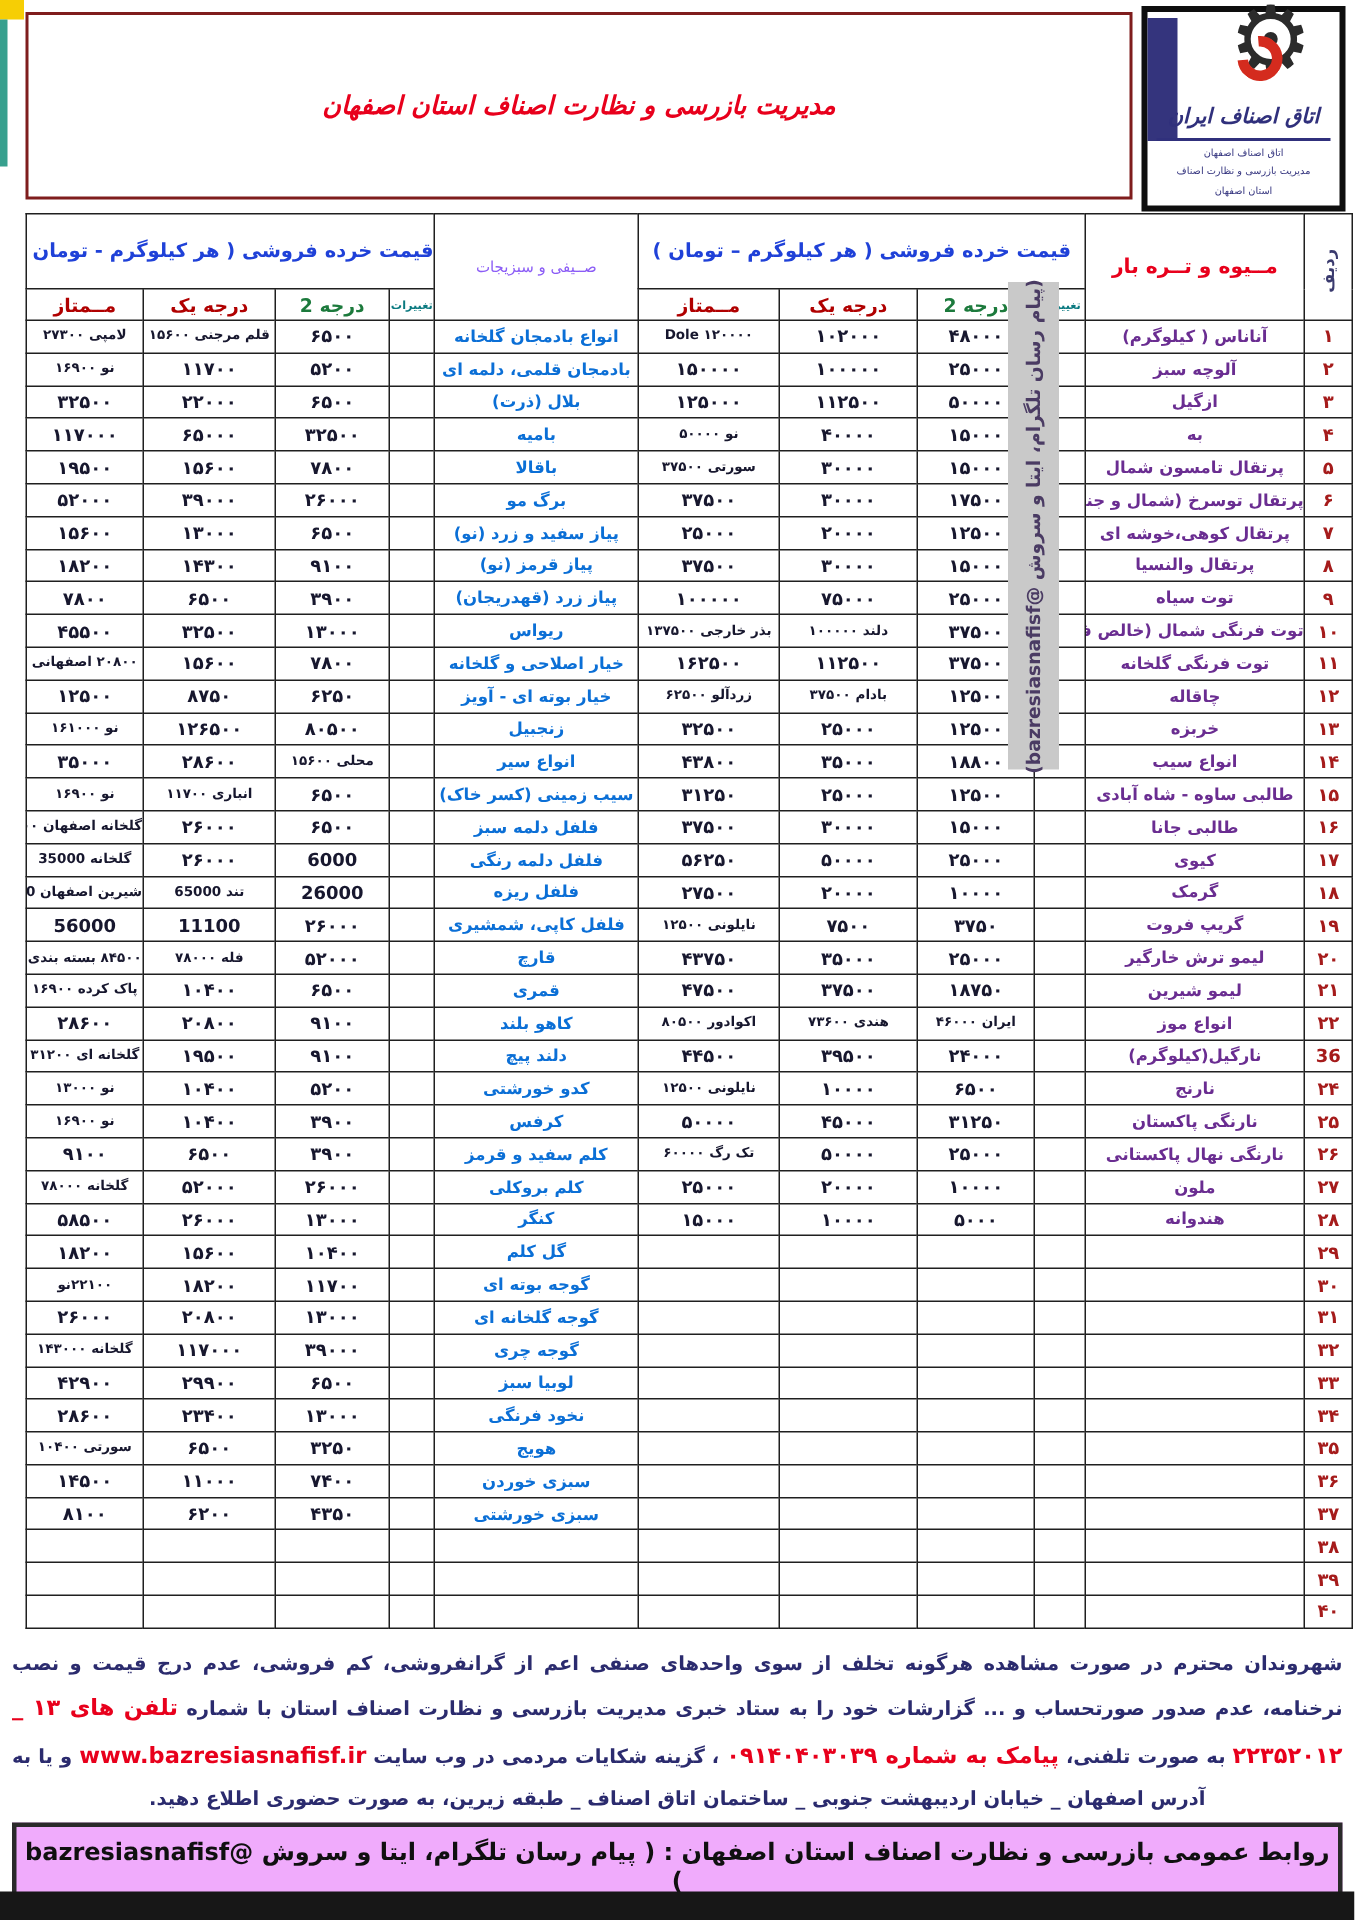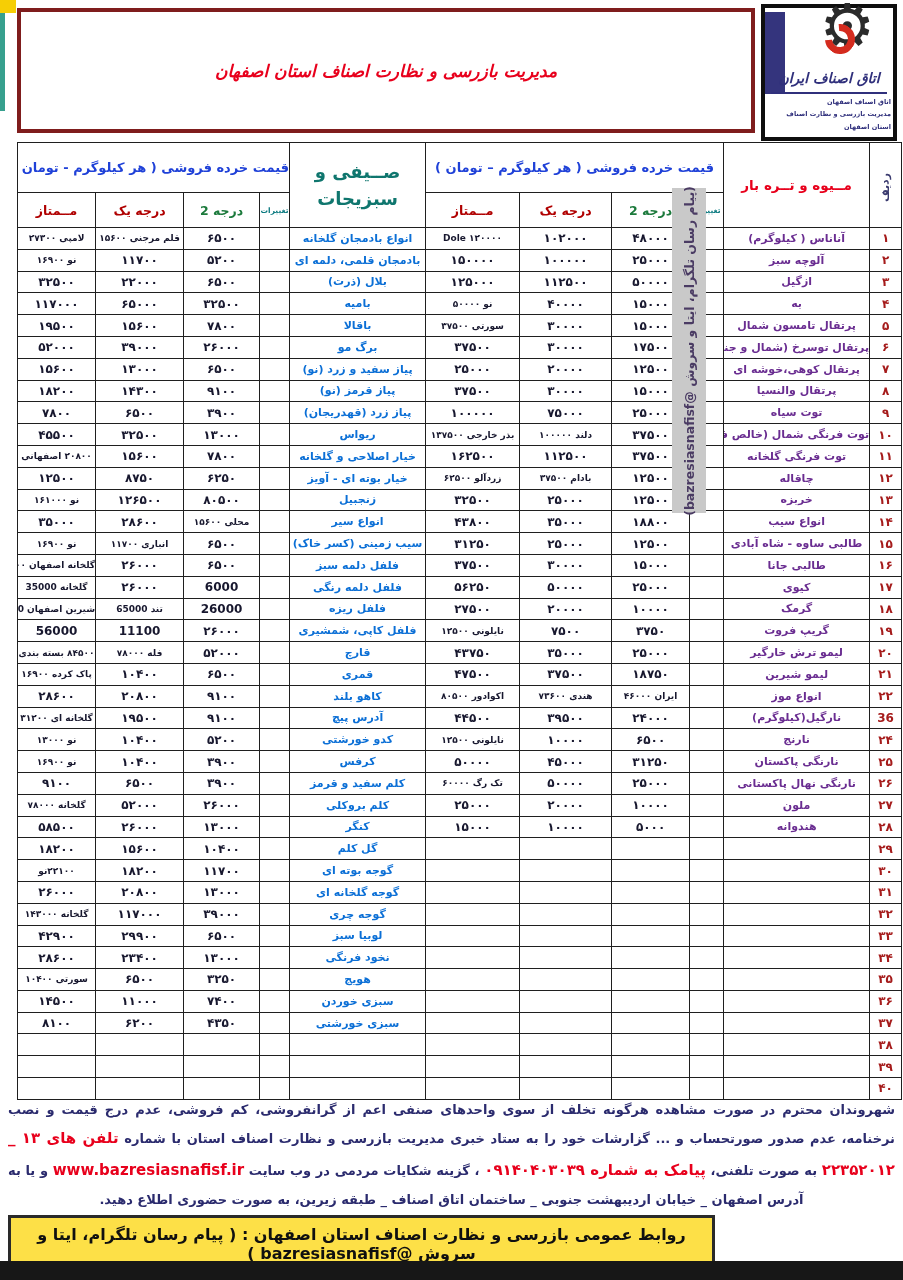--- a/index.html
+++ b/index.html
@@ -5,70 +5,70 @@
   html,body{margin:0;padding:0;width:903px;height:1280px;overflow:hidden;background:#fff;
     font-family:"DejaVu Sans",sans-serif;position:relative;}
   [data-name]{box-sizing:border-box;}
 
   
   .art-yellow{position:absolute;left:0;top:0;width:16px;height:13px;background:#f6ce05;}
   .art-teal{position:absolute;left:0;top:13px;width:5px;height:98px;background:#37a08e;}
   .bottom-bar{position:absolute;left:0;top:1261px;width:903px;height:19px;background:#171717;}
 
   
-  .header-box{position:absolute;left:17px;top:8px;width:738px;height:125px;border:4px solid #7f1d1d;
+  .header-box{position:absolute;left:17px;top:8px;width:738px;height:125px;border:2px solid #7f1d1d;
     display:flex;flex-direction:column;justify-content:space-evenly;align-items:center;direction:rtl;}
   .h1{color:#e8001c;font-weight:bold;font-style:italic;font-size:17px;}
   .h2{color:#0e7c31;font-weight:bold;font-style:italic;font-size:16px;}
   .h2 .u-red,.h3 .u-red{color:#e8001c;border-bottom:2.5px solid #e8001c;padding:0 2px;}
   .h3{color:#2433cf;font-weight:bold;font-size:17px;}
 
   
   .logo-box{position:absolute;left:761px;top:4px;width:136px;height:137px;border:4px solid #0e0e0e;background:#fff;}
   .logo-bar{position:absolute;right:108px;top:4px;width:20px;height:82px;background:#34347d;}
   .logo-gear{position:absolute;right:18px;top:-12px;font-size:62px;color:#2b2b2b;line-height:1;}
   .logo-swirl{position:absolute;right:38px;top:16px;width:30px;height:30px;border:7px solid #d42b1e;
     border-radius:50%;border-left-color:transparent;transform:rotate(40deg);}
   .logo-script{position:absolute;top:62px;left:2px;right:2px;text-align:center;color:#30307c;
     font-weight:bold;font-style:italic;font-size:14px;direction:rtl;}
   .logo-line{position:absolute;top:84px;left:6px;right:6px;border-top:2px solid #30307c;}
-  .logo-subs{position:absolute;top:88px;left:2px;right:2px;text-align:right;color:#30307c;
-    font-weight:bold;font-size:6.5px;line-height:1.9;direction:rtl;}
+  .logo-subs{position:absolute;top:88px;left:2px;right:2px;text-align:center;color:#30307c;
+    font-weight:normal;font-size:6.5px;line-height:1.9;direction:rtl;}
 
   
   .table-wrap{position:absolute;left:17px;top:142px;width:884px;}
   table{width:884px;border-collapse:collapse;table-layout:fixed;direction:rtl;}
   th,td{border:1.5px solid #1f1f1f;padding:0;overflow:hidden;white-space:nowrap;text-align:center;vertical-align:middle;}
   thead tr.r1 th{height:50px;}
-  thead tr.r2 th{height:35px;}
+  thead tr.r2 th{height:21px;}
   tbody td{height:21.8px;}
   .t-price{color:#1f41d8;font-weight:bold;font-size:13px;}
   .t-name{color:#e8001c;font-weight:bold;font-size:13.5px;}
-  .t-veg{color:#0f766e;font-weight:bold;font-size:18px;white-space:normal;line-height:1.5;}
+  .t-veg{color:#8b5cf6;font-weight:normal;font-size:10px;white-space:normal;line-height:1.5;}
   .t-grade{color:#b00000;font-weight:bold;font-size:12.5px;}
   .t-d2{color:#1c7a3c;}
   .t-chg{color:#0b7a80;font-weight:bold;font-size:7.5px;}
   .t-radif span{display:inline-block;transform:rotate(-90deg);color:#3a3a6e;font-weight:bold;font-size:11px;}
   td.radif{color:#a51b1b;font-weight:bold;font-size:12px;}
   td.name-f{color:#6a2d91;font-weight:bold;font-size:11px;}
   td.name-v{color:#0b6fd6;font-weight:bold;font-size:11px;margin-left:21px;}
   td.num{color:#17172e;font-weight:bold;font-size:12px;}
   td.num.annot{font-size:9px;}
 
   
   .wm{position:absolute;left:672px;top:188px;width:34px;height:325px;background:#c9c9c9;}
   .wm span{position:absolute;top:50%;left:50%;transform:translate(-50%,-50%) rotate(-90deg);
     white-space:nowrap;direction:rtl;color:#4a3b63;font-weight:bold;font-size:12.5px;}
 
   
   .footer{position:absolute;left:8px;top:1096px;width:887px;direction:rtl;text-align:justify;
     text-align-last:center;color:#2b2b6e;font-weight:bold;font-size:13px;line-height:2.1;}
   .f-red{color:#e8001c;font-size:15px;}
   .f-url{color:#e8001c;font-size:15px;}
-  .pr-box{position:absolute;left:8px;top:1215px;width:707px;border:3px solid #2a2a2a;background:#fde047;
+  .pr-box{position:absolute;left:8px;top:1215px;width:887px;border:3px solid #2a2a2a;background:#f0abfc;
     padding:7px 2px;text-align:center;font-weight:bold;font-size:16px;color:#101010;direction:rtl;}
 </style>
 </head>
 <body>
 
 <div class="art-yellow" data-name="scan-artifact-yellow"></div>
 <div class="art-teal" data-name="scan-artifact-teal"></div>
 
 <div class="header-box" data-name="document-header">
   <div class="h1" data-name="header-title">مدیریت بازرسی و نظارت اصناف استان اصفهان</div>
@@ -430,21 +430,21 @@
     <td class="num" data-name="veg-premium-cell">۲۸۶۰۰</td>
   </tr>
 
   <tr data-name="table-row">
     <td class="radif" data-name="row-number-cell">36</td>
     <td class="name-f" data-name="fruit-name-cell">نارگیل(کیلوگرم)</td>
     <td data-name="fruit-change-cell"></td>
     <td class="num" data-name="fruit-grade2-cell">۲۴۰۰۰</td>
     <td class="num" data-name="fruit-grade1-cell">۳۹۵۰۰</td>
     <td class="num" data-name="fruit-premium-cell">۴۴۵۰۰</td>
-    <td class="name-v" data-name="veg-name-cell">آدرس پیچ</td>
+    <td class="name-v" data-name="veg-name-cell">دلند پیچ</td>
     <td data-name="veg-change-cell"></td>
     <td class="num" data-name="veg-grade2-cell">۹۱۰۰</td>
     <td class="num" data-name="veg-grade1-cell">۱۹۵۰۰</td>
     <td class="num annot" data-name="veg-premium-cell">گلخانه ای ۳۱۲۰۰</td>
   </tr>
 
   <tr data-name="table-row">
     <td class="radif" data-name="row-number-cell">۲۴</td>
     <td class="name-f" data-name="fruit-name-cell">نارنج</td>
     <td data-name="fruit-change-cell"></td>

